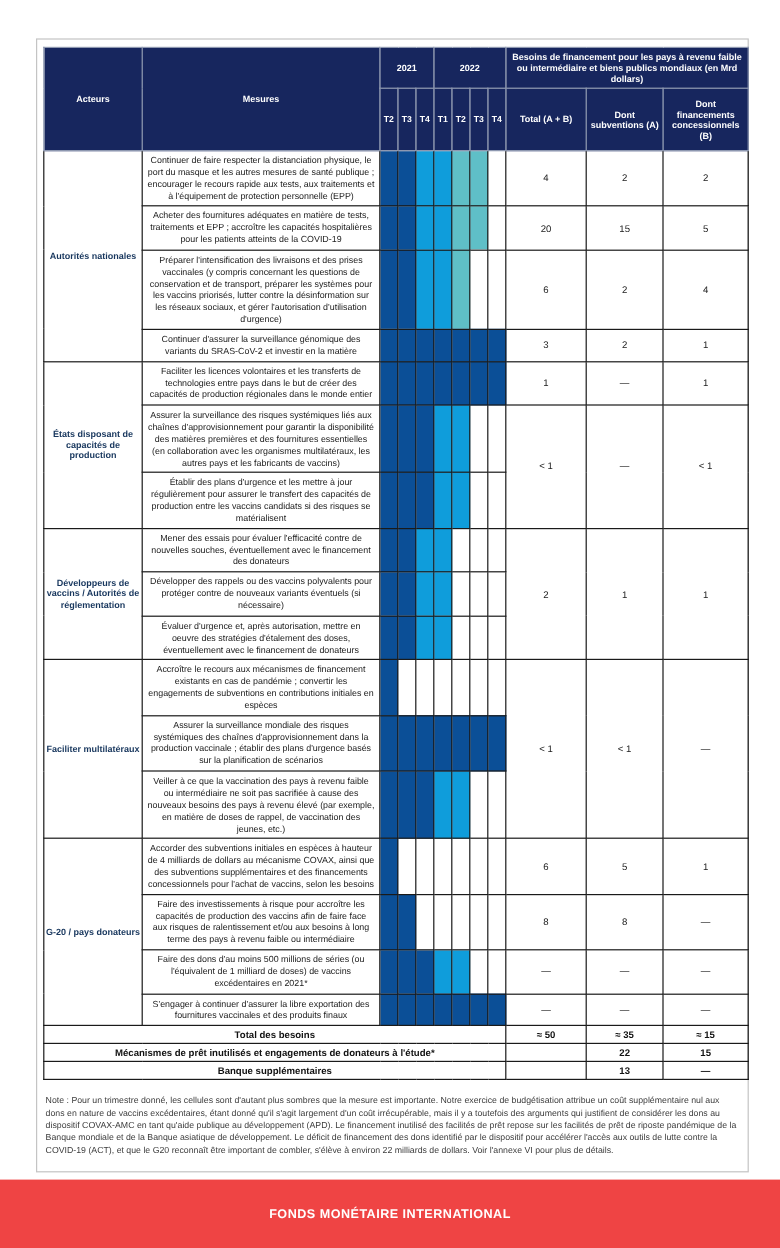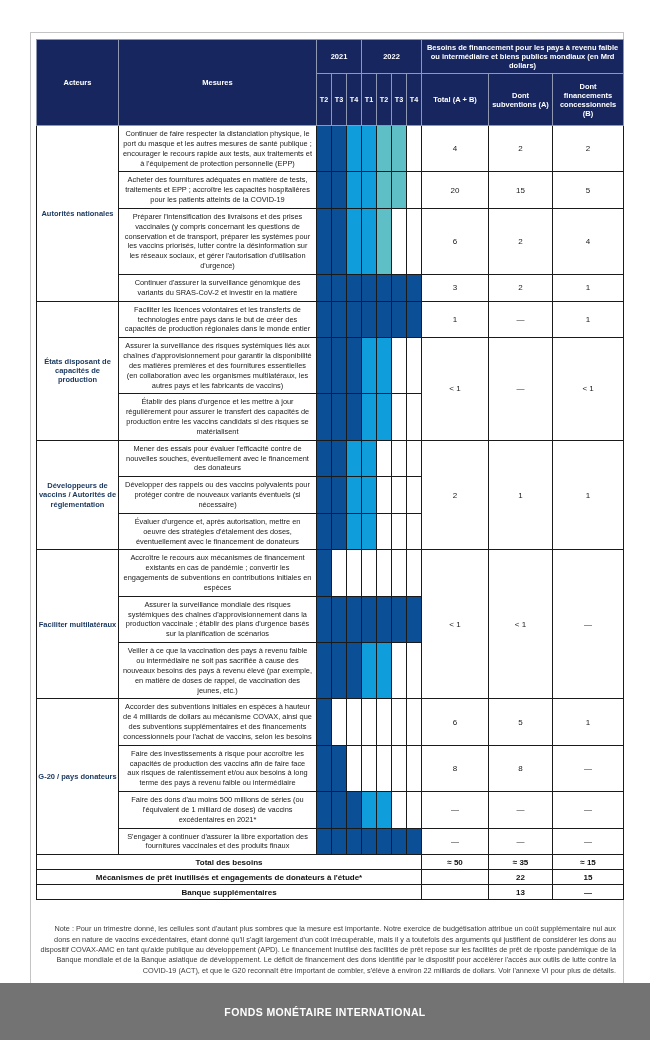--- a/index.html
+++ b/index.html
@@ -17,21 +17,21 @@
   tbody td { border: 1px solid #1a1a1a; vertical-align: middle; }
   tr.gs td { border-top: 1.8px solid #000; }
   td.actor { font-weight: bold; color: #17365D; font-size: 7.5px; text-align: center;
     padding: 2px 1px; line-height: 1.25; }
   td.mesure { font-size: 7.4px; color: #1a1a1a; padding: 3px 4px; line-height: 1.33;
     text-align: center; vertical-align: top; border-radius: 20px; }
   td.q { padding: 0; height: 100%; }
   td.val { font-size: 8px; color: #1a1a1a; text-align: center; padding: 2px; }
   td.flabel { font-size: 8px; font-weight: bold; color: #111; text-align: center; padding: 2.5px 2px; }
   td.fval { font-size: 8px; font-weight: bold; color: #111; text-align: center; padding: 2.5px 2px; }
-  .note { font-size: 7.3px; color: #3c3c3c; line-height: 1.42; margin: 24px 2px 2px 2px; text-align: right; }
+  .note { font-size: 7.3px; color: #3c3c3c; line-height: 1.42; margin: 12px 2px 2px 2px; text-align: left; }
   .footer-bar { position: absolute; left: 0; bottom: 0; width: 650px; height: 57px;
     display: flex; align-items: center; justify-content: center; }
   .footer-text { color: #ffffff; font-weight: bold; font-size: 10.5px; letter-spacing: 0.4px; }
 </style>
 </head>
 <body>
 
 <div class="page-box">
 
   <table class="main">
@@ -299,15 +299,15 @@
           <td class="fval"></td>
           <td class="fval">13</td>
           <td class="fval">—</td>
         </tr>
       </tbody>
   </table>
 
   <div class="note">Note : Pour un trimestre donné, les cellules sont d'autant plus sombres que la mesure est importante. Notre exercice de budgétisation attribue un coût supplémentaire nul aux dons en nature de vaccins excédentaires, étant donné qu'il s'agit largement d'un coût irrécupérable, mais il y a toutefois des arguments qui justifient de considérer les dons au dispositif COVAX-AMC en tant qu'aide publique au développement (APD). Le financement inutilisé des facilités de prêt repose sur les facilités de prêt de riposte pandémique de la Banque mondiale et de la Banque asiatique de développement. Le déficit de financement des dons identifié par le dispositif pour accélérer l'accès aux outils de lutte contre la COVID-19 (ACT), et que le G20 reconnaît être important de combler, s'élève à environ 22 milliards de dollars. Voir l'annexe VI pour plus de détails.</div>
 </div>
 
-<div class="footer-bar" style="background: #737373;">
+<div class="footer-bar" style="background: #ef4444;">
   <span class="footer-text">FONDS MONÉTAIRE INTERNATIONAL</span>
 </div>
 
 </body></html>

